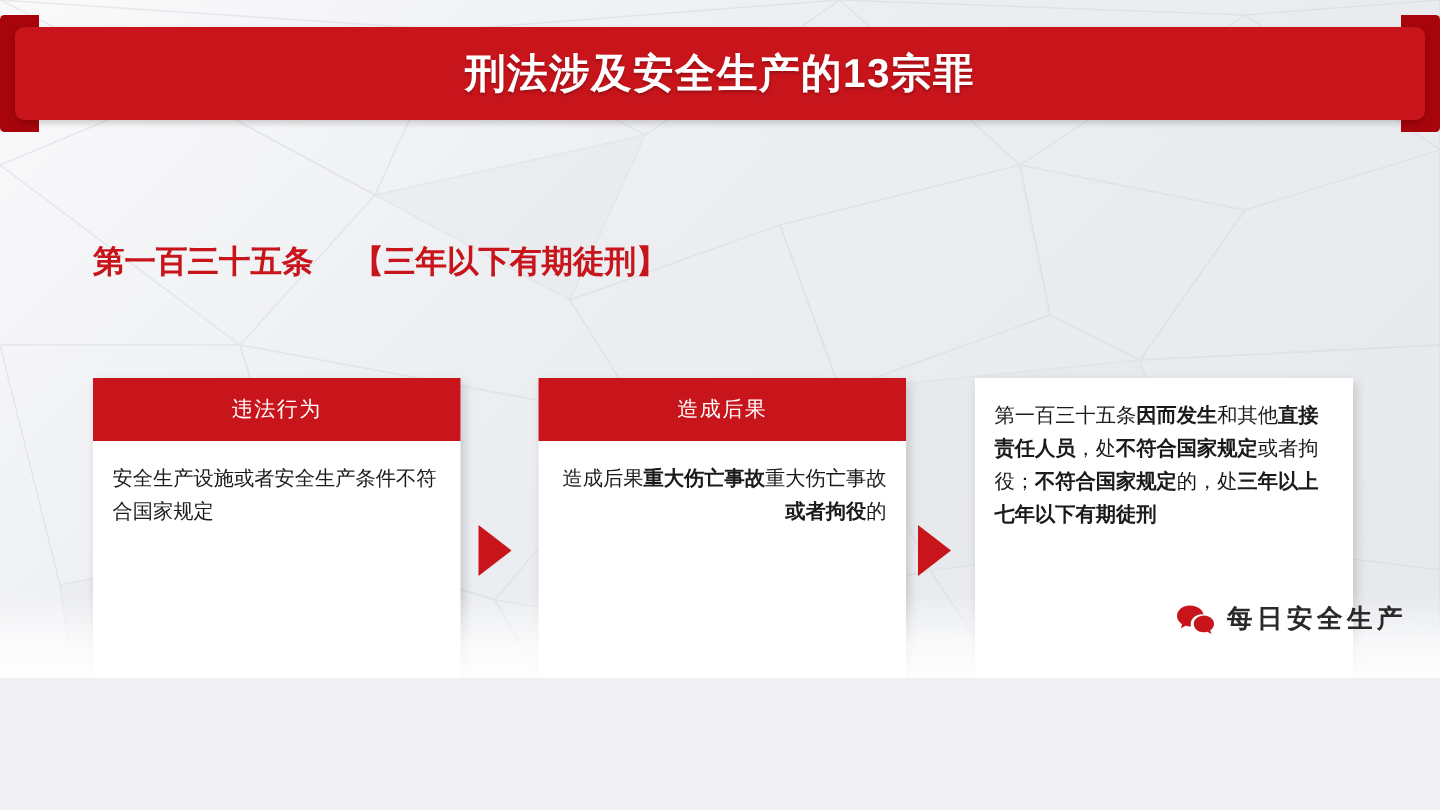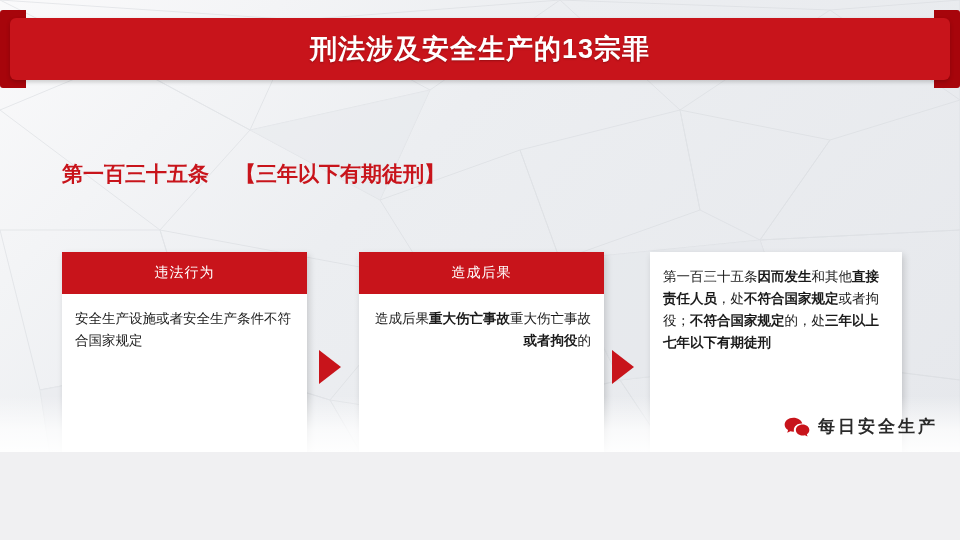--- a/index.html
+++ b/index.html
@@ -137,21 +137,21 @@
     border-bottom: 17px solid transparent;
     border-left: 22px solid #c8141b;
   }
   .arrow.a1 { left: 257px; }
   .arrow.a2 { left: 550px; }
 
   
   .wechat {
     position: absolute;
     right: 22px;
-    bottom: 14px;
+    bottom: 28px;
     display: flex;
     align-items: center;
     gap: 8px;
   }
   .wechat .wx-icon {
     width: 26px;
     height: 22px;
     position: relative;
     display: inline-block;
   }

